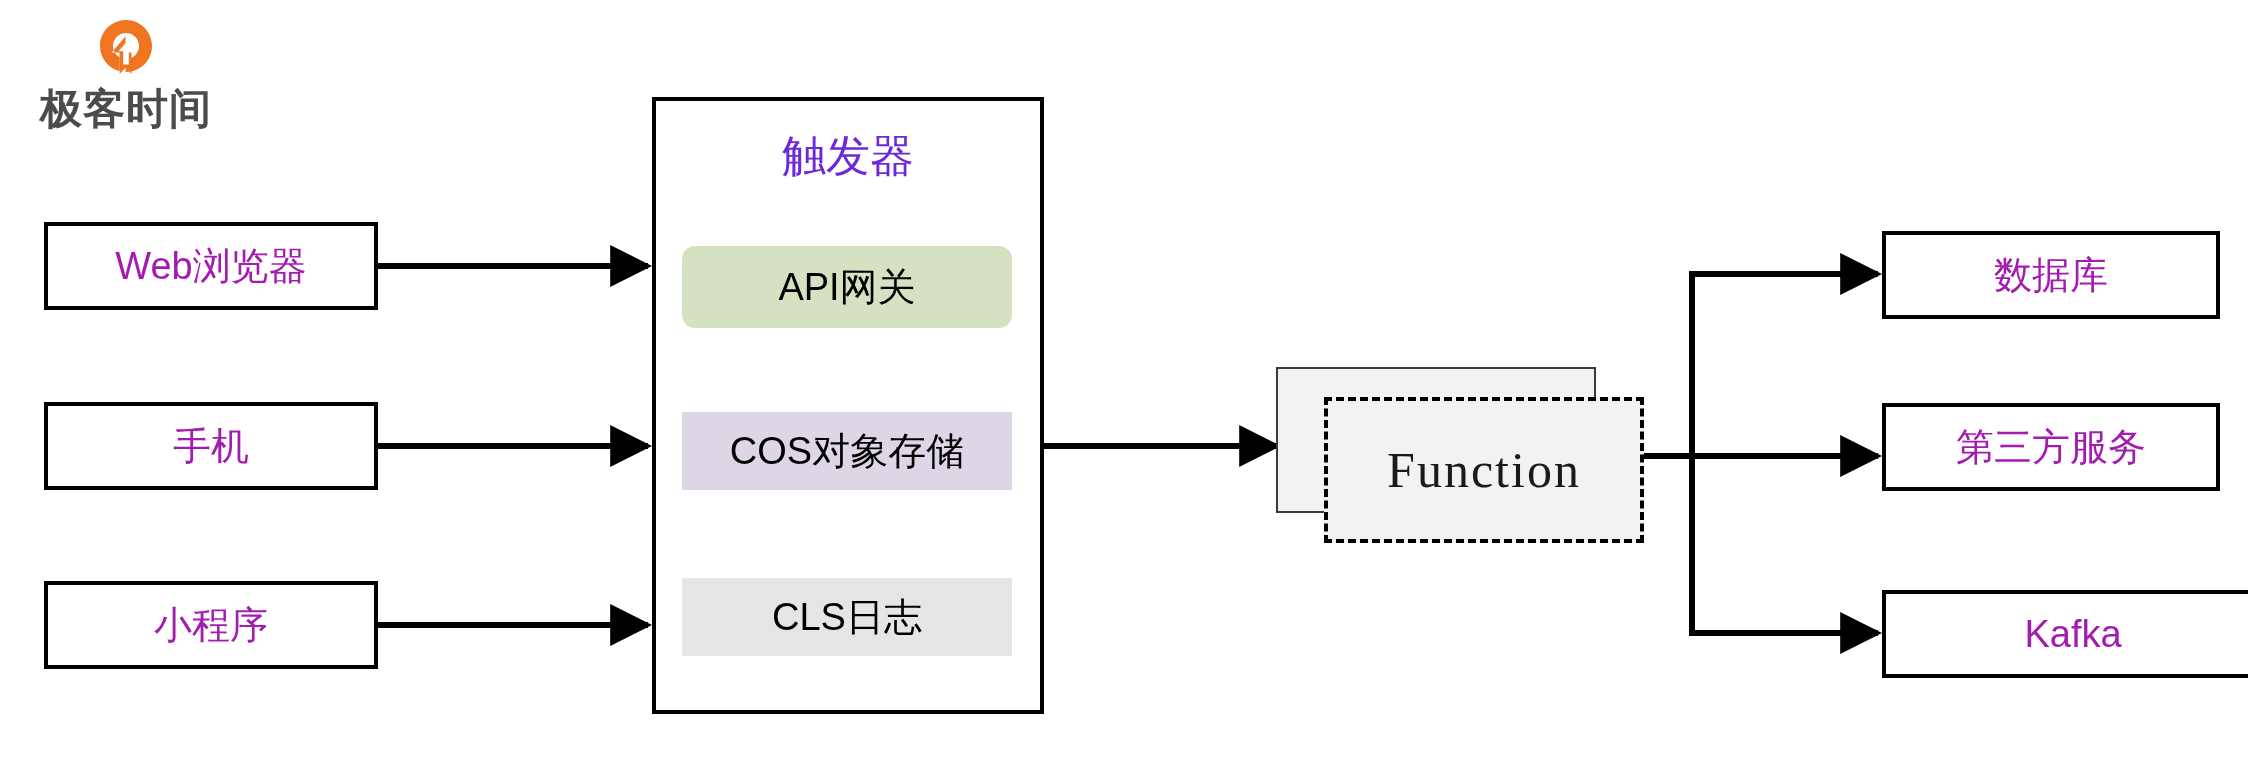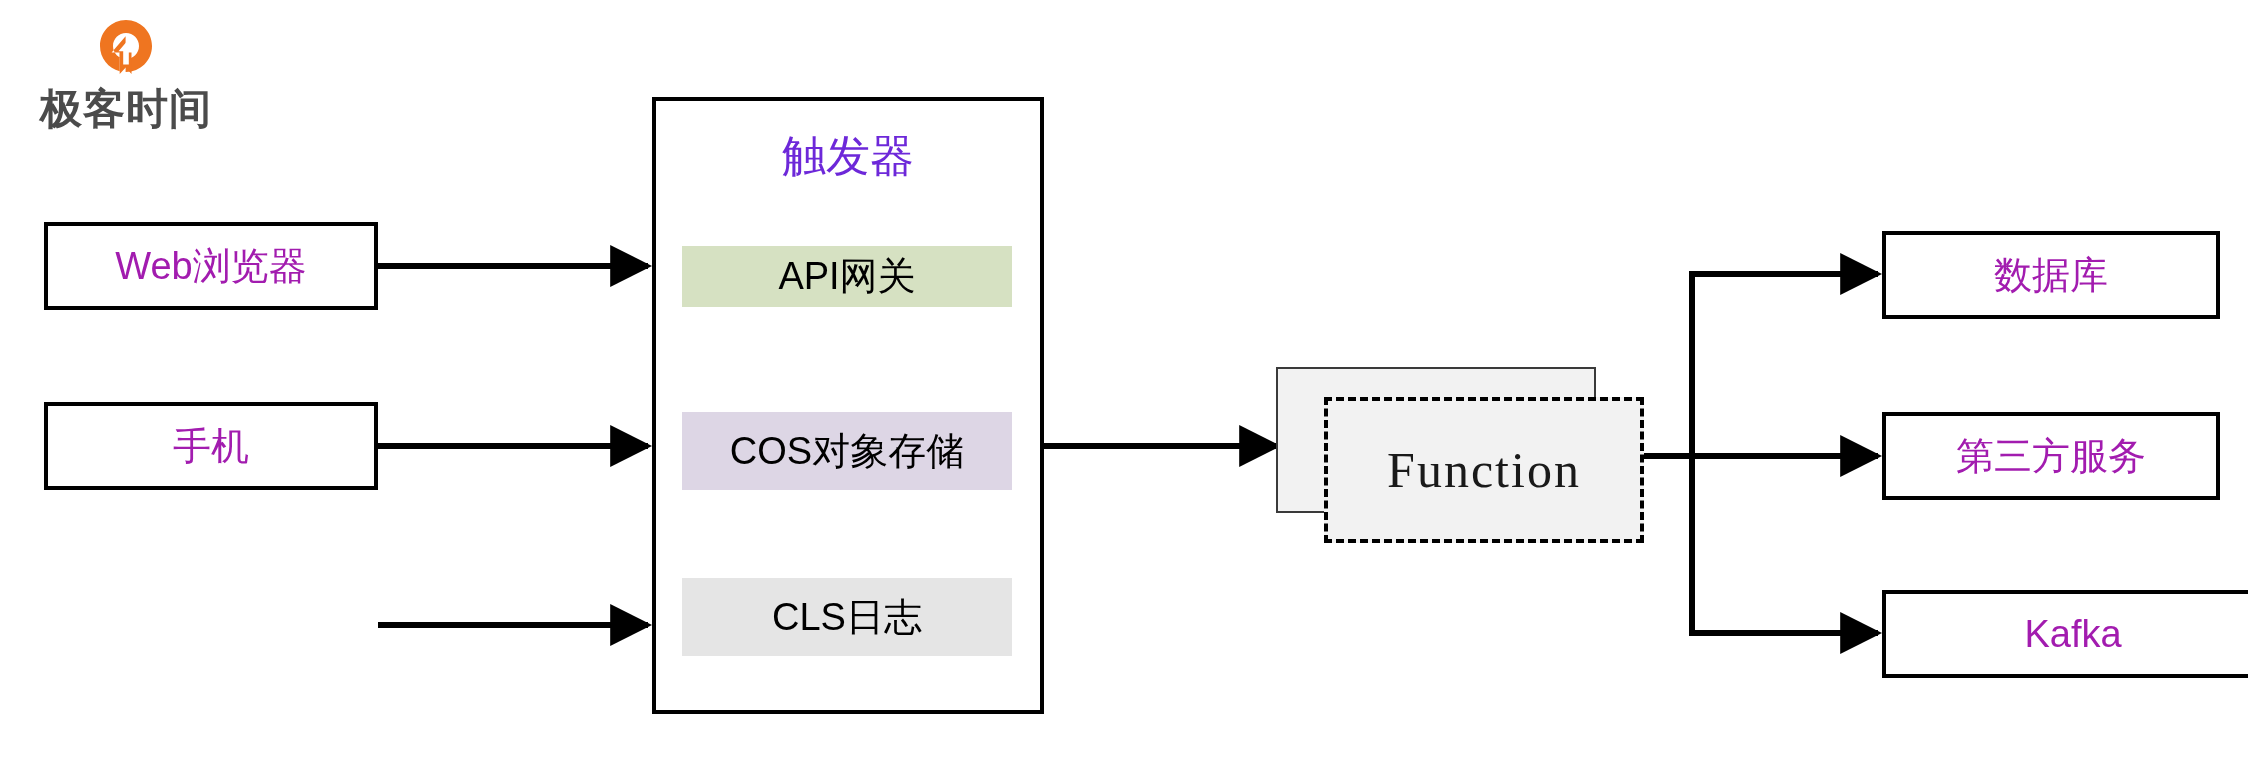--- a/index.html
+++ b/index.html
@@ -156,45 +156,48 @@
     <line x1="1689" y1="456" x2="1878" y2="456" stroke="#000000" stroke-width="6" marker-end="url(#ah)"></line>
     <line x1="1689" y1="633" x2="1878" y2="633" stroke="#000000" stroke-width="6" marker-end="url(#ah)"></line>
   </svg>
 
   <div class="node" style="left:44px;  top:222px; width:334px; height:88px;">
     <span>Web浏览器</span>
   </div>
   <div class="node" style="left:44px;  top:402px; width:334px; height:88px;">
     <span>手机</span>
   </div>
+  <div class="node" style="left:44px;  top:581px; width:334px; height:88px;">
+    <span>小程序</span>
+  </div>
 
   <div id="trigger-box" style="left:652px; top:97px; width:392px; height:617px;">
     <div id="trigger-title">触发器</div>
 
-    <div class="trigger-item" style="left:26px; top:145px; width:330px; height:61px; background:#d6e1c2;">
+    <div class="trigger-item" style="left:26px; top:145px; width:330px; height:82px; background:#d6e1c2;border-radius:13px;">
       <span>API网关</span>
     </div>
 
     <div class="trigger-item" style="left:26px; top:311px; width:330px; height:78px; background:#ddd6e5;">
       <span>COS对象存储</span>
     </div>
 
     <div class="trigger-item" style="left:26px; top:477px; width:330px; height:78px; background:#e5e5e5;">
       <span>CLS日志</span>
     </div>
   </div>
 
   <div id="fn-back" style="left:1276px; top:367px; width:320px; height:146px;"></div>
   <div id="fn-front" style="left:1324px; top:397px; width:320px; height:146px;">
     <span id="fn-label">Function</span>
   </div>
 
   <div class="node" style="left:1882px; top:231px; width:338px; height:88px;">
     <span>数据库</span>
   </div>
-  <div class="node" style="left:1882px; top:412px; width:338px; height:88px;">
+  <div class="node" style="left:1882px; top:403px; width:338px; height:88px;">
     <span>第三方服务</span>
   </div>
   <div class="node" style="left:1882px; top:590px; width:382px; height:88px;">
     <span>Kafka</span>
   </div>
 
 </div>
 
 </body></html>

